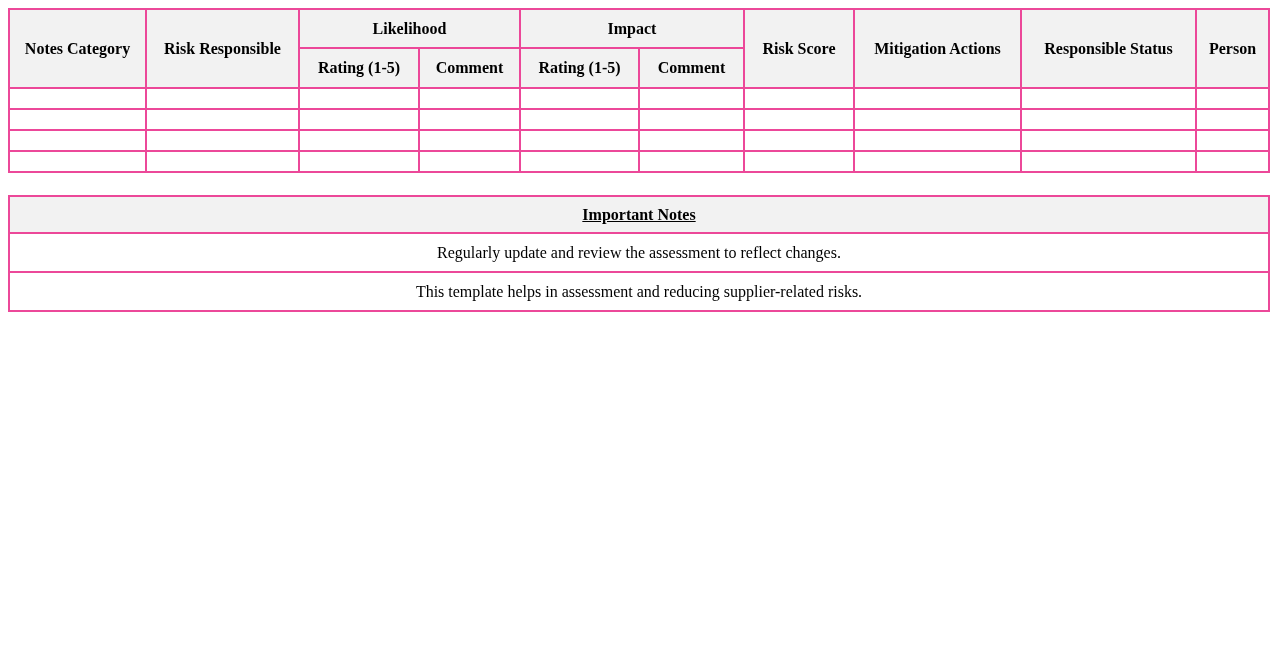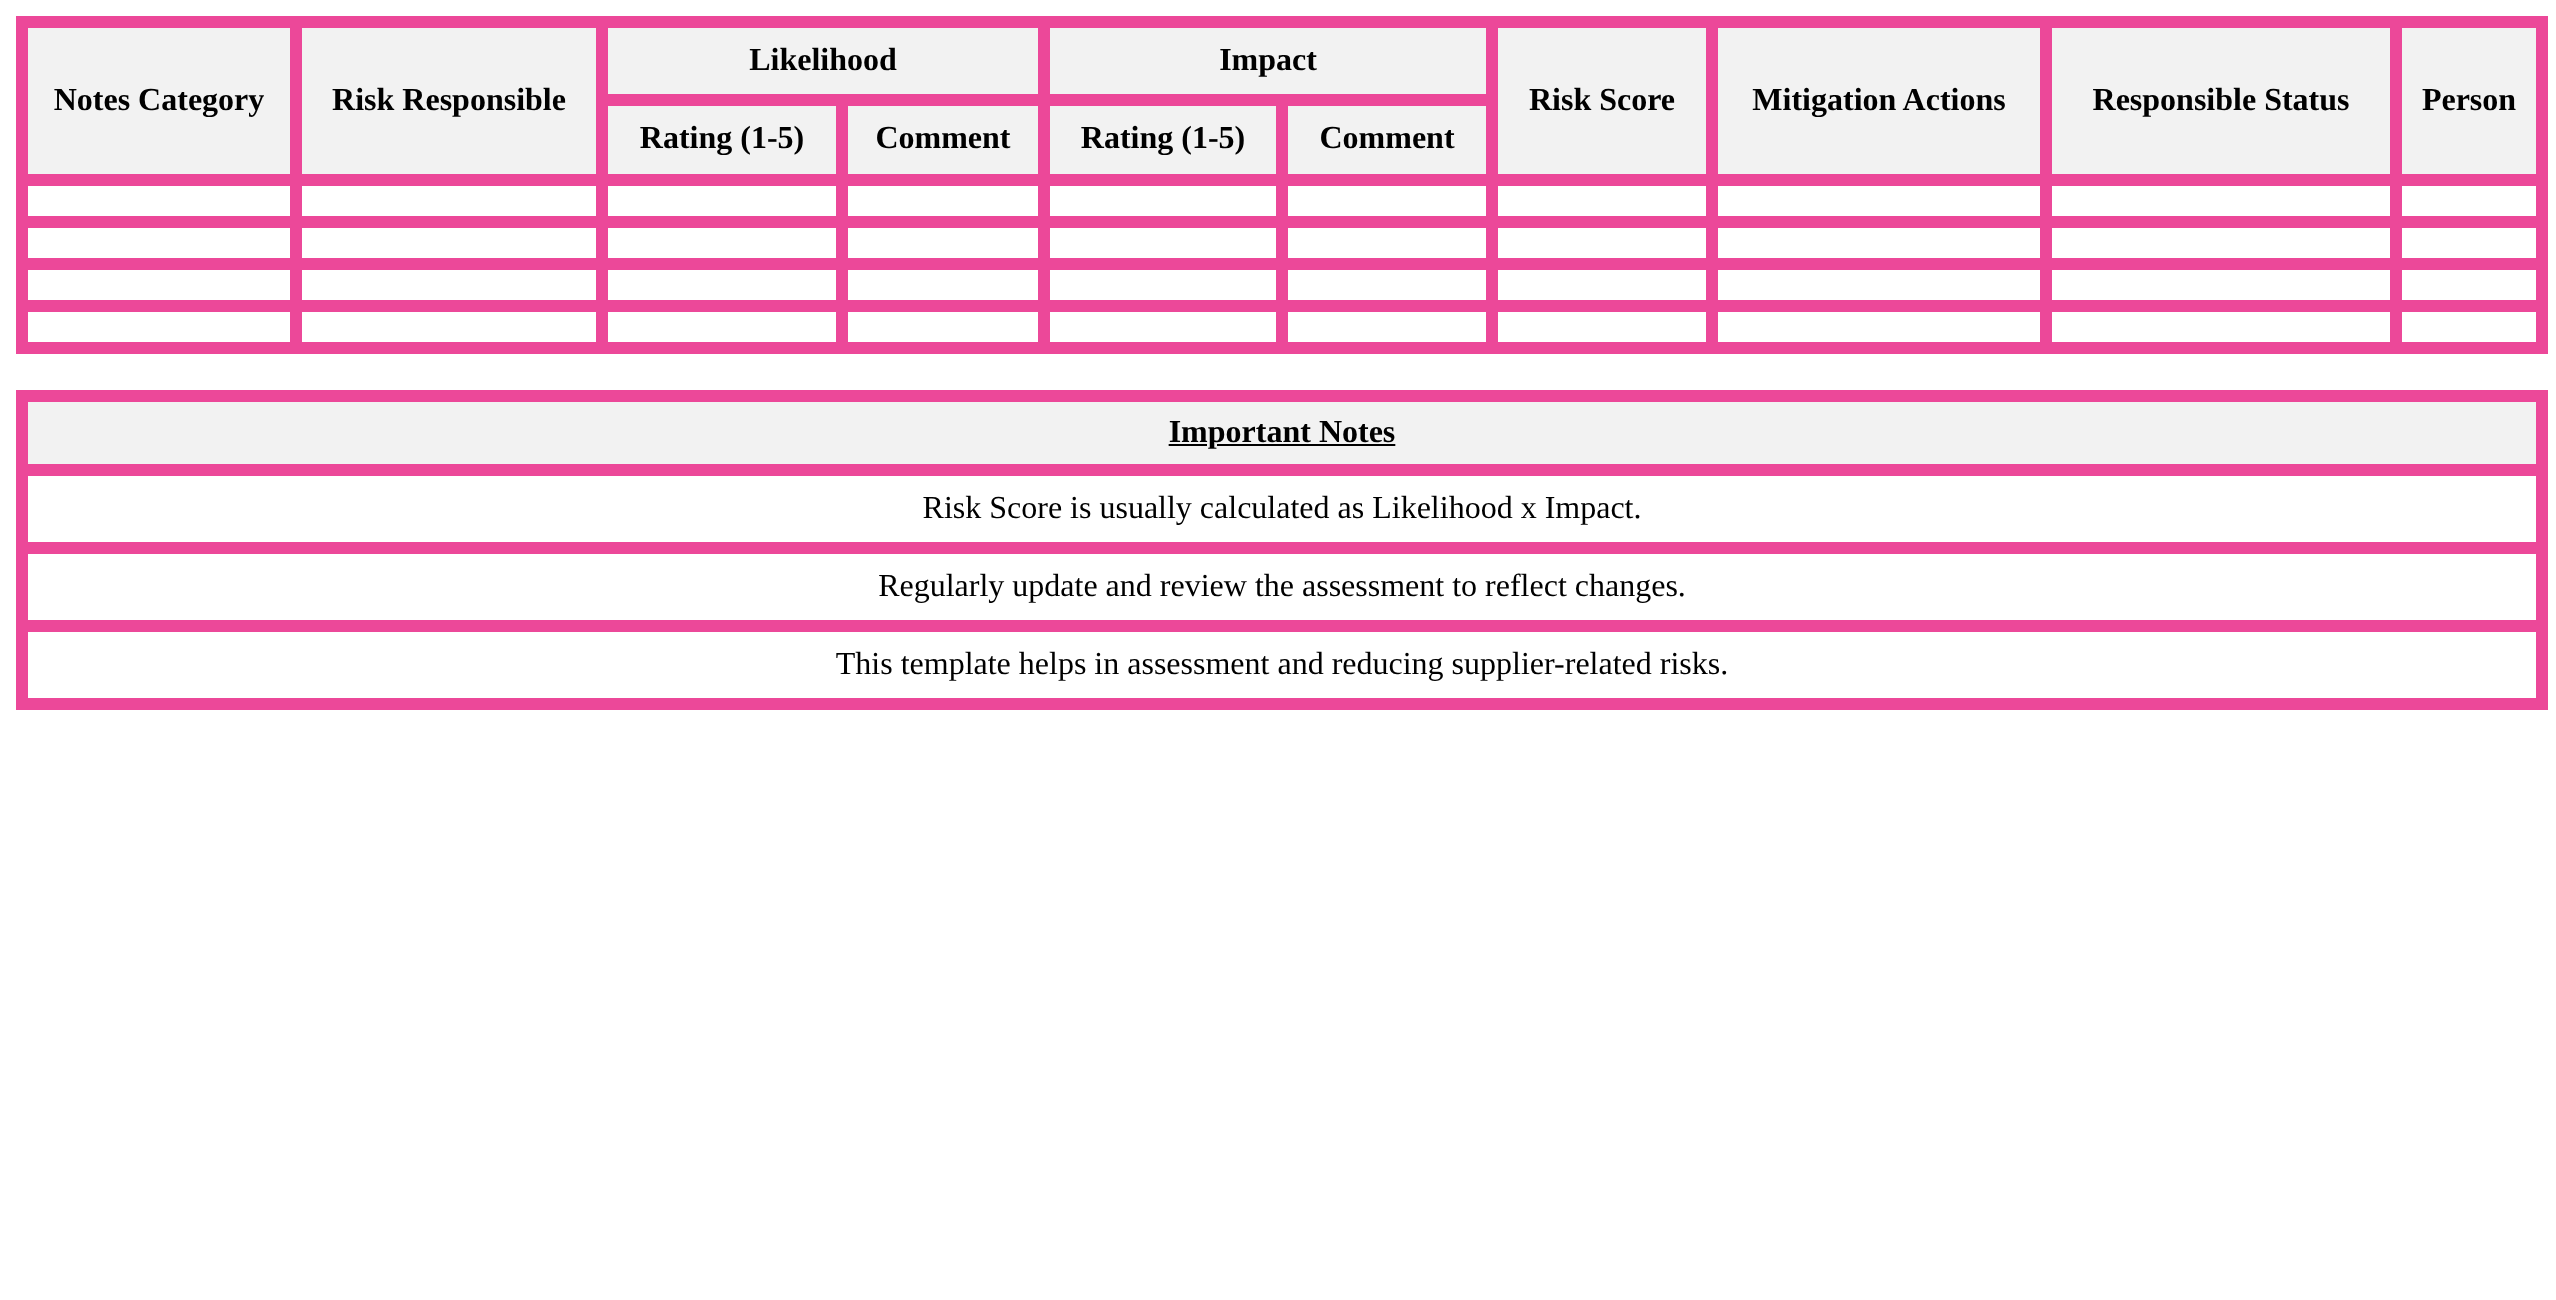--- a/index.html
+++ b/index.html
@@ -20,21 +20,21 @@
   }
   table {
     border-collapse: collapse;
     table-layout: fixed;
     position: absolute;
     left: 8px;
     width: 1260px;
     border: 2px solid #333333;
   }
   th, td {
-    border: 6px solid #ec4899;
+    border: 2px solid #ec4899;
     font-size: 16px;
     text-align: center;
     vertical-align: middle;
     overflow: hidden;
     padding: 0 3px;
   }
   th {
     background: #f2f2f2;
     font-weight: bold;
   }
@@ -142,23 +142,20 @@
     <colgroup>
       <col style="width:1260px">
     </colgroup>
     <thead>
       <tr class="notes-header-row">
         <th>Important Notes</th>
       </tr>
     </thead>
     <tbody>
       <tr class="note-row">
-        <td>Risk Score is usually calculated as Likelihood x Impact.</td>
-      </tr>
-      <tr class="note-row">
         <td>Regularly update and review the assessment to reflect changes.</td>
       </tr>
       <tr class="note-row">
         <td>This template helps in assessment and reducing supplier-related risks.</td>
       </tr>
     </tbody>
   </table>
 
 </div>
 

